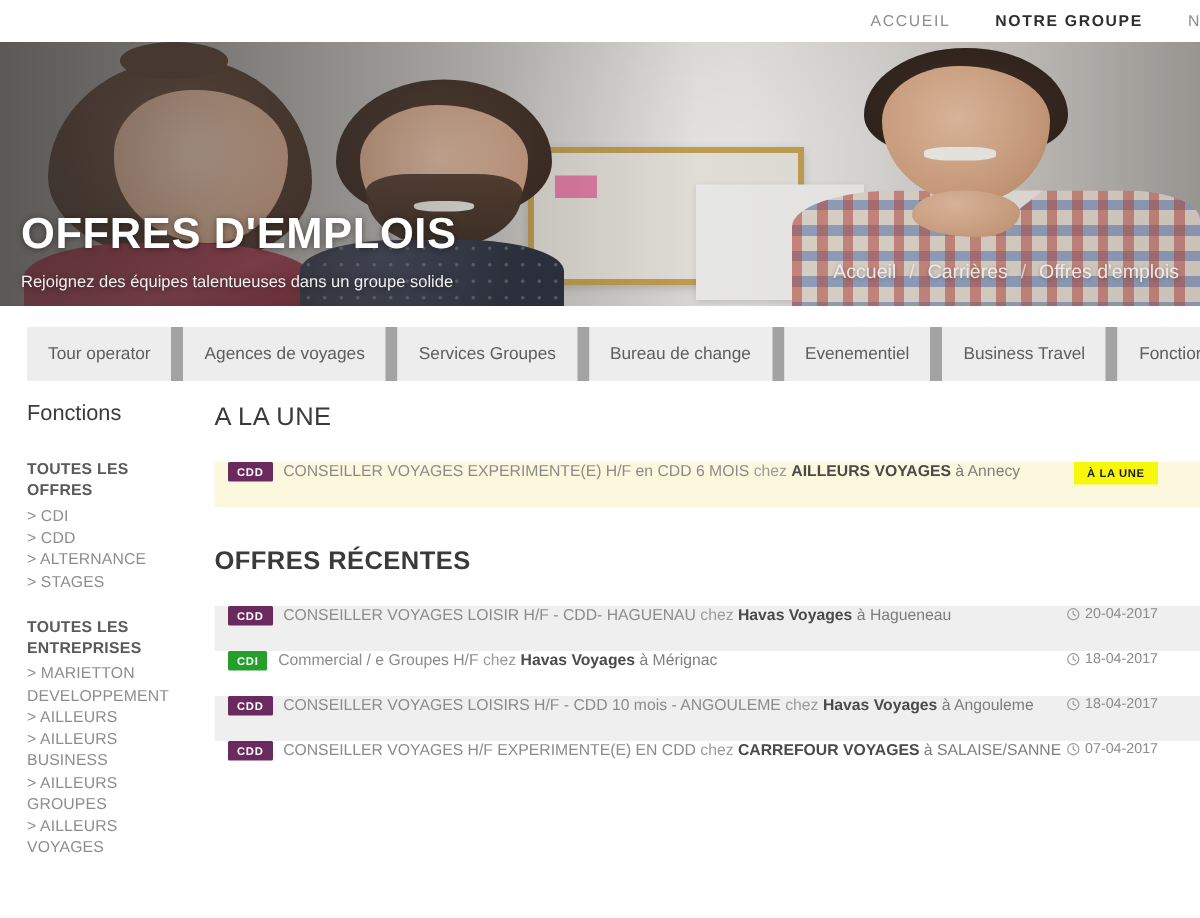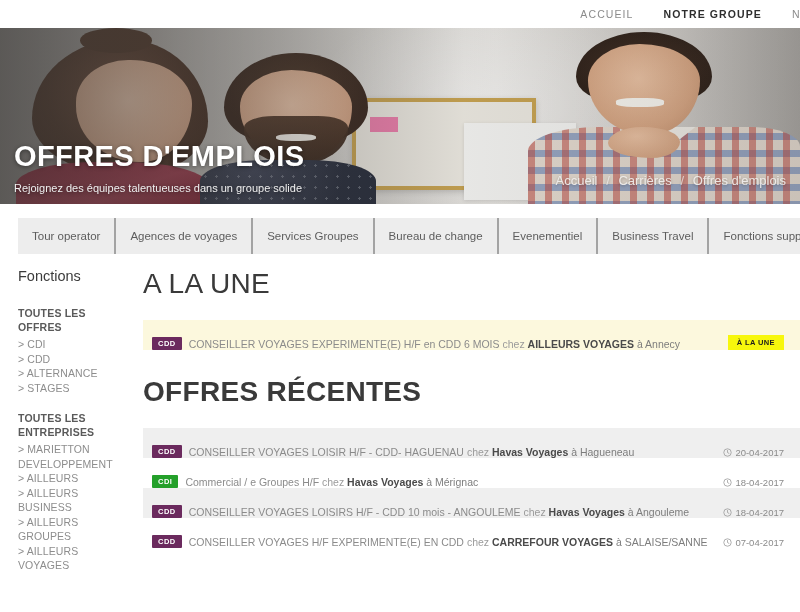--- a/index.html
+++ b/index.html
@@ -182,21 +182,21 @@
   .tabbar {
     margin: 14px 0 0 18px;
     display: flex;
     width: 642px;
   }
   .tab {
     background: #ededed;
     color: #5d5d5d;
     font-size: 11.5px;
     padding: 12px 14px;
-    border-right: 2px solid #a3a3a3;
+    border-right: 8px solid #a3a3a3;
     white-space: nowrap;
     cursor: pointer;
     text-align: center;
   }
   .tab:last-child { border-right: none; }
 
   
   .content { display: flex; margin-top: 14px; }
   .sidebar { width: 128px; padding-left: 18px; }
   .side-title {
@@ -211,29 +211,29 @@
     text-transform: uppercase;
   }
   .side-link {
     font-size: 10.5px; color: #8d8d8d;
     line-height: 14.5px; cursor: pointer;
     letter-spacing: .1px;
   }
 
   .main { flex: 1; padding-left: 15px; padding-right: 0px; }
   .sec-title {
-    font-size: 28px; color: #3a3a3a;
+    font-size: 17px; color: #3a3a3a;
     letter-spacing: .3px; font-weight: normal;
     margin-bottom: 20px;
   }
   .sec-title.second { margin-top: 26px; font-weight: bold; }
 
   .offer-row {
-    display: flex; align-items: flex-end;
-    height: 30px; padding: 0 16px 0 9px;
+    display: flex; align-items: flex-start;
+    height: 30px; padding: 0 28px 0 9px;
     font-size: 10.5px; color: #8b8b8b;
   }
   .offer-row.featured { background: #fcf8dd; }
   .offer-row.alt { background: #efefef; }
   .offer-row.plain { background: #ffffff; }
 
   .badge {
     display: inline-block;
     font-size: 7.5px; font-weight: bold;
     color: #ffffff; letter-spacing: .5px;

